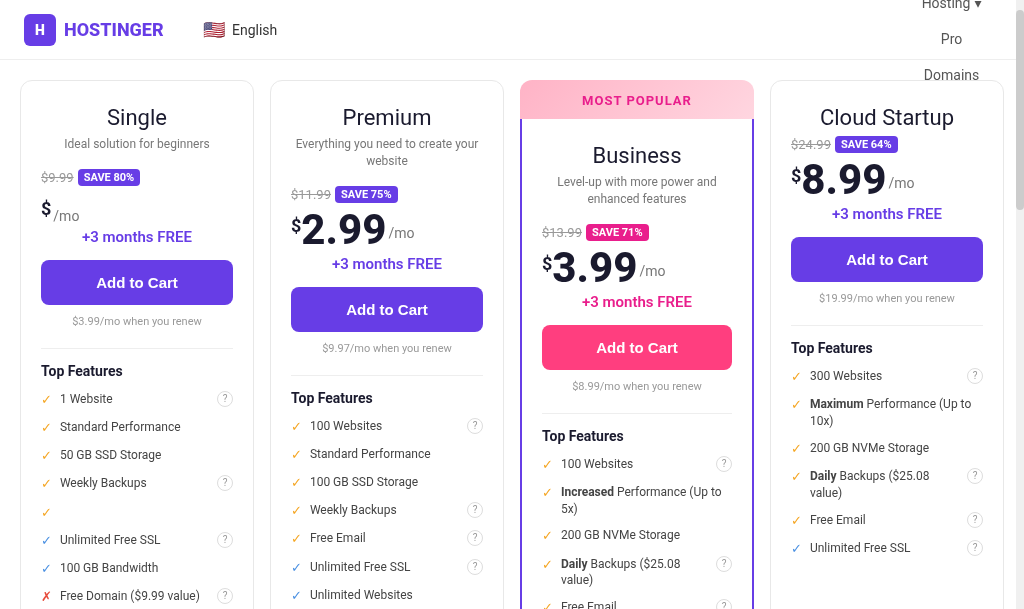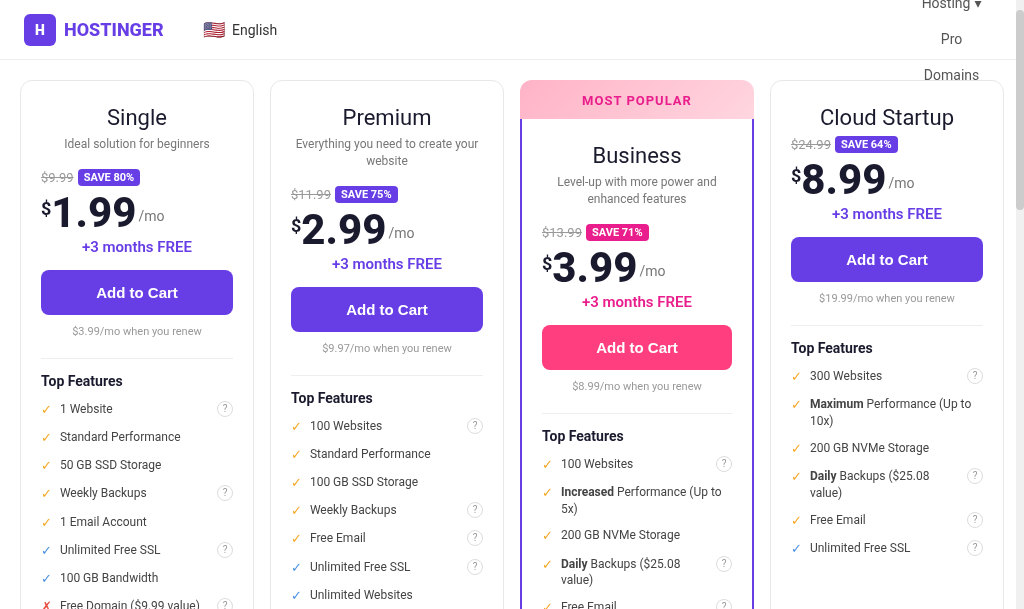--- a/index.html
+++ b/index.html
@@ -106,21 +106,20 @@
 
   <div class="plan-card">
     <div class="plan-name">Single</div>
     <div class="plan-desc">Ideal solution for beginners</div>
     <div class="pricing-row">
       <span class="original-price">$9.99</span>
       <span class="save-badge">SAVE 80%</span>
     </div>
     <div class="price-display">
       <span class="price-dollar">$</span>
-      <span class="price-main">1.99</span>
       <span class="price-per">/mo</span>
     </div>
     <div class="months-free">+3 months FREE</div>
     <button class="btn-cart btn-purple">Add to Cart</button>
     <div class="renew-price">$3.99/mo when you renew</div>
     <hr class="divider">
     <div class="features-title">Top Features</div>
     <div class="features-list">
 
       <div class="feature-item">
@@ -142,21 +141,20 @@
       </div>
 
       <div class="feature-item">
         <span class="feature-check">✓</span>
         <span class="feature-label">Weekly Backups</span>
         <span class="info-circle">?</span>
       </div>
 
       <div class="feature-item">
         <span class="feature-check">✓</span>
-        <span class="feature-label">1 Email Account</span>
 
       </div>
 
       <div class="feature-item">
         <span class="feature-check blue">✓</span>
         <span class="feature-label">Unlimited Free SSL</span>
         <span class="info-circle">?</span>
       </div>
 
       <div class="feature-item">

